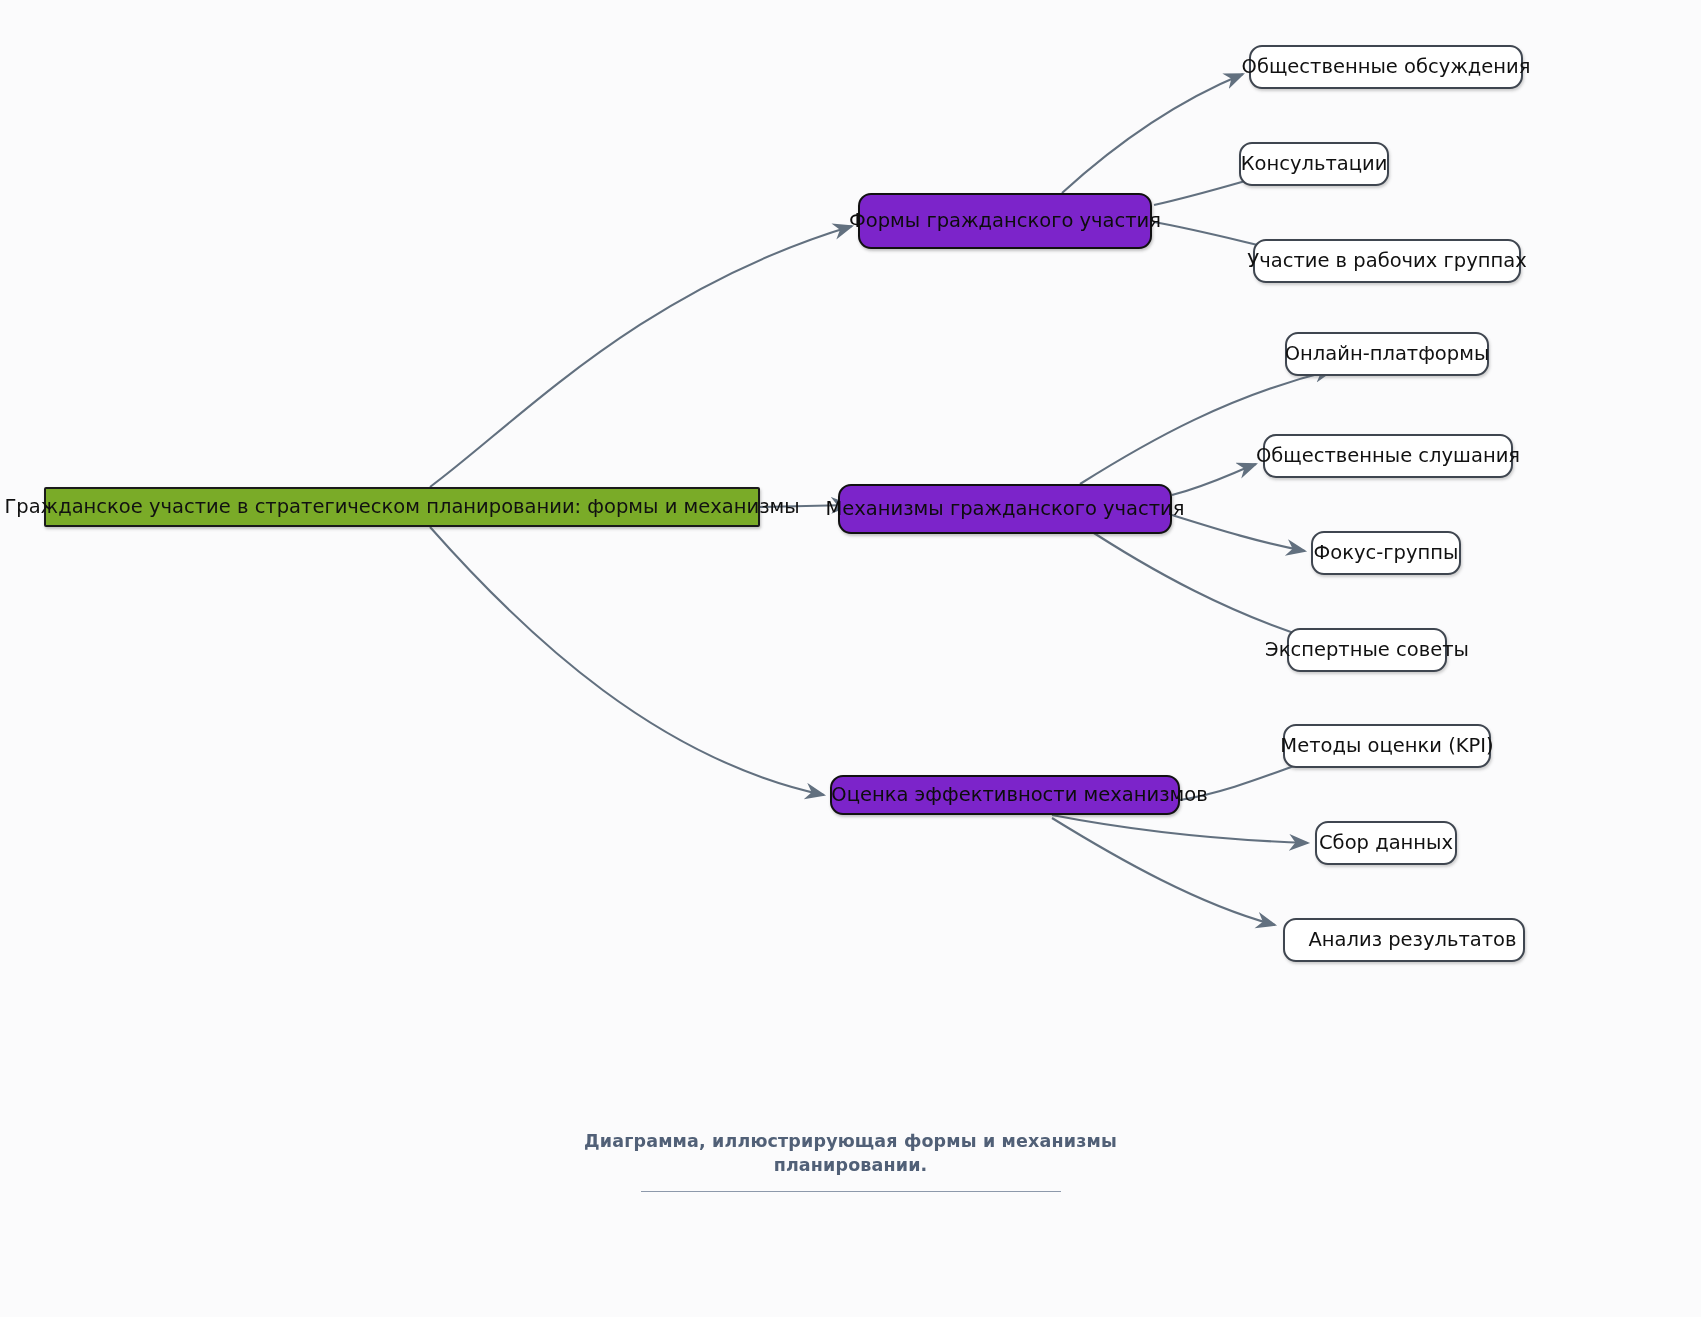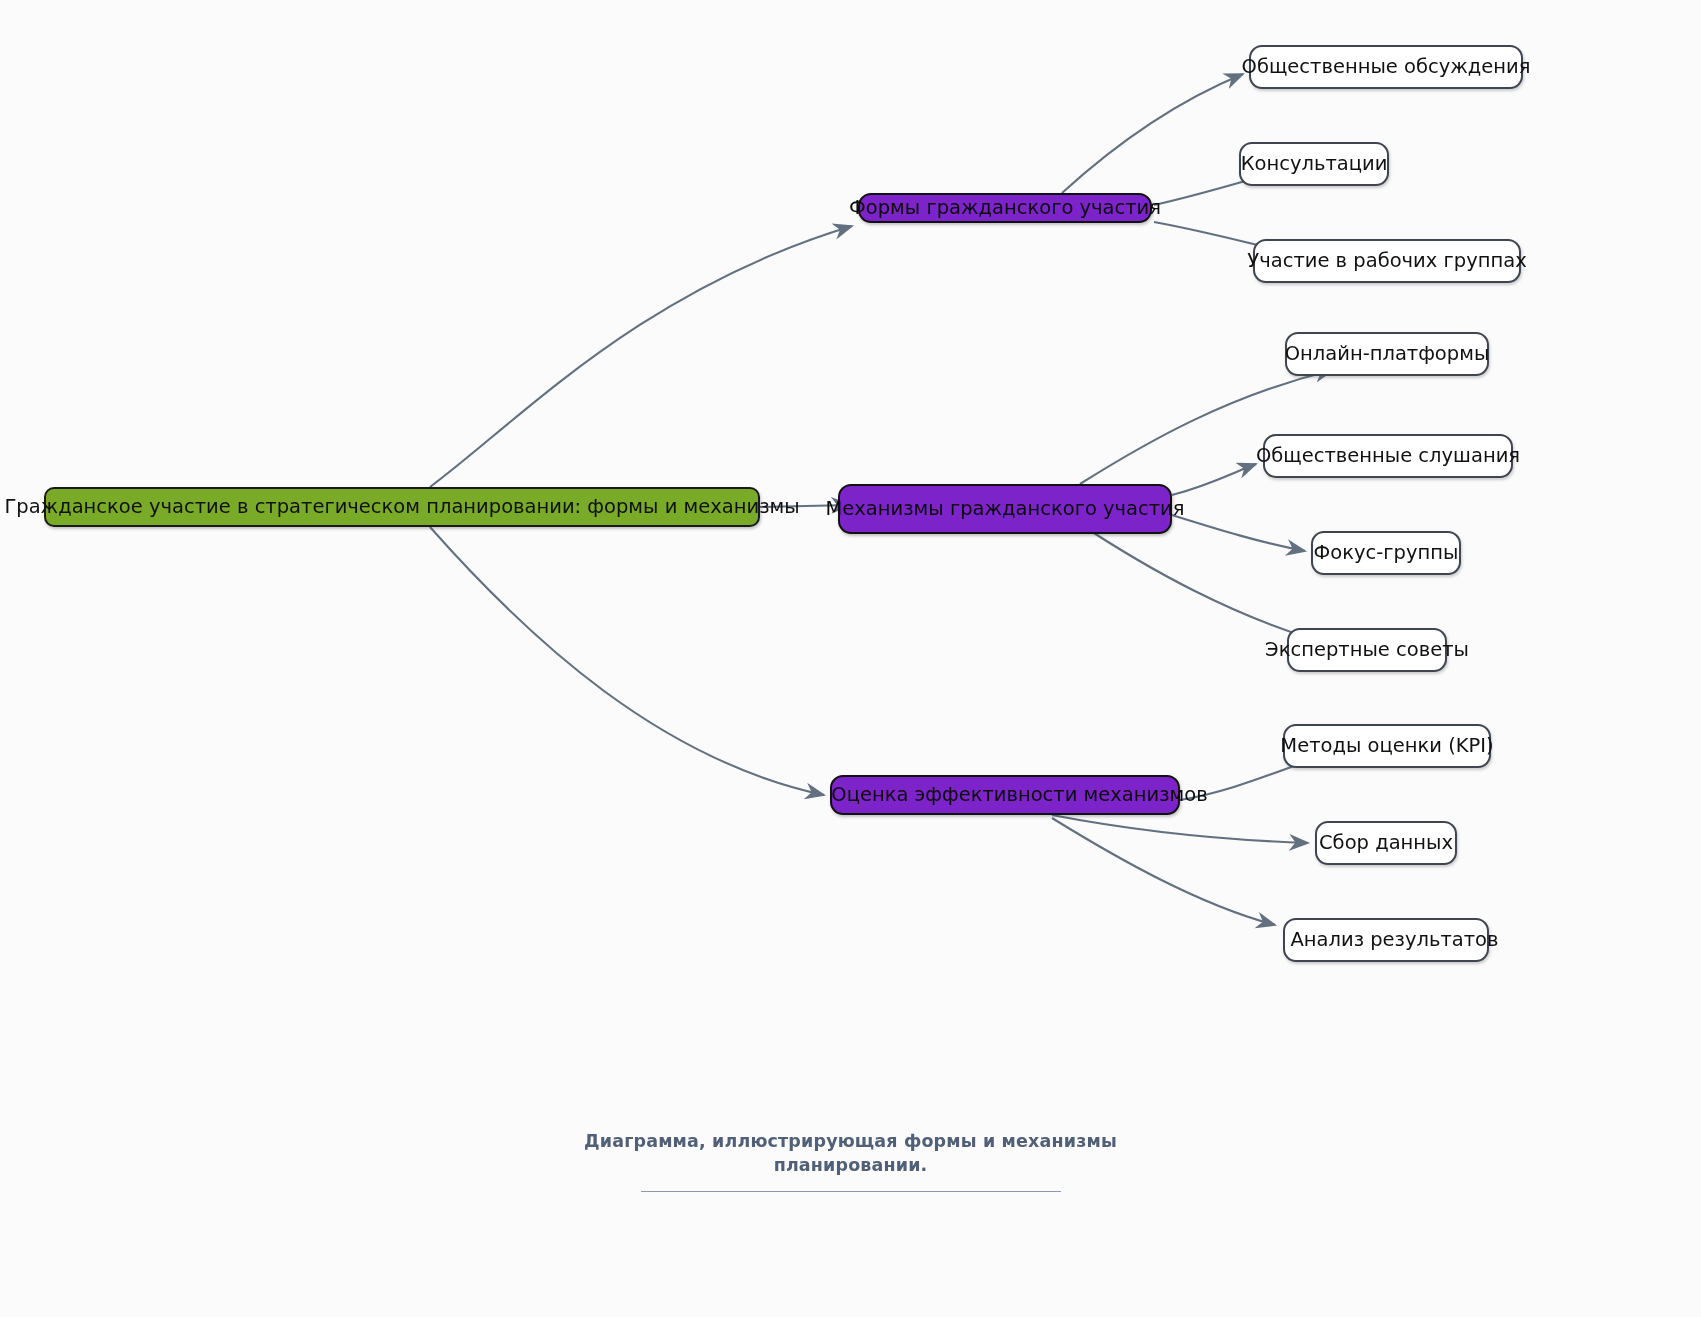--- a/index.html
+++ b/index.html
@@ -32,21 +32,21 @@
     box-sizing: border-box;
     display: flex;
     align-items: center;
     justify-content: center;
     white-space: nowrap;
     line-height: 1;
   }
   .node-root {
     background: #7aab28;
     border: 2px solid #1a1a1a;
-    border-radius: 10px;
+    border-radius: 2px;
     color: #111111;
     font-size: 19.5px;
     padding: 0 16px;
     box-shadow: 1px 2px 3px rgba(60,60,60,0.30);
   }
   .node-branch {
     background: #7c24ca;
     border: 2px solid #111111;
     border-radius: 13px;
     color: #0d0d0d;
@@ -121,21 +121,21 @@
       <path d="M1180 800 C 1240 790, 1290 765, 1336 752"></path>
       <path d="M1052 815 C 1130 830, 1220 840, 1308 843"></path>
       <path d="M1052 818 C 1120 860, 1200 905, 1275 925"></path>
     </g>
   </svg>
 
   <div class="node node-root" style="left:44px; top:487px; width:716px; height:40px;">
     <span>Гражданское участие в стратегическом планировании: формы и механизмы</span>
   </div>
 
-  <div class="node node-branch" style="left:858px; top:193px; width:294px; height:30px;">
+  <div class="node node-branch" style="left:858px; top:193px; width:294px; height:56px;">
     <span>Формы гражданского участия</span>
   </div>
   <div class="node node-leaf" style="left:1249px; top:45px; width:274px; height:44px;">
     <span>Общественные обсуждения</span>
   </div>
   <div class="node node-leaf" style="left:1239px; top:142px; width:150px; height:44px;">
     <span>Консультации</span>
   </div>
   <div class="node node-leaf" style="left:1253px; top:239px; width:268px; height:44px;">
     <span>Участие в рабочих группах</span>
@@ -159,21 +159,21 @@
 
   <div class="node node-branch" style="left:830px; top:775px; width:350px; height:40px;padding-left:44px;">
     <span>Оценка эффективности механизмов</span>
   </div>
   <div class="node node-leaf" style="left:1283px; top:724px; width:208px; height:44px;">
     <span>Методы оценки (KPI)</span>
   </div>
   <div class="node node-leaf" style="left:1315px; top:821px; width:142px; height:44px;">
     <span>Сбор данных</span>
   </div>
-  <div class="node node-leaf" style="left:1283px; top:918px; width:206px; height:44px;padding-left:32px;">
+  <div class="node node-leaf" style="left:1283px; top:918px; width:242px; height:44px;padding-left:32px;">
     <span>Анализ результатов</span>
   </div>
 
   <div id="footer">
     <div id="caption">
       <div>Диаграмма, иллюстрирующая формы и механизмы</div>
       <div>планировании.</div>
     </div>
     <div id="divider"></div>
   </div>

